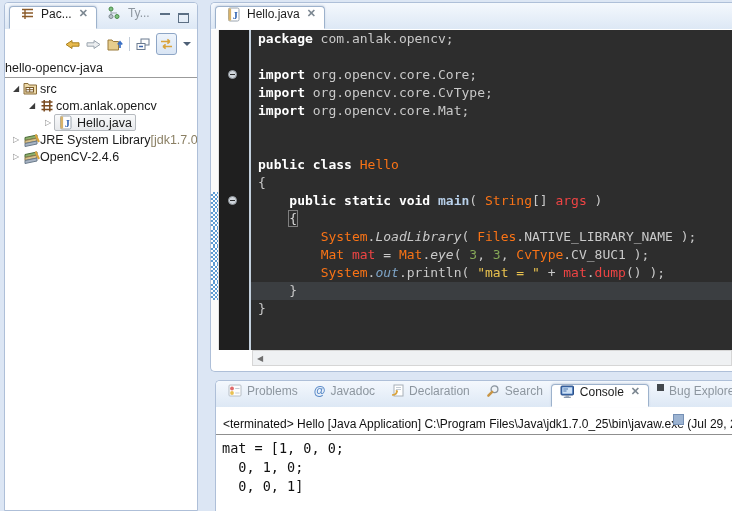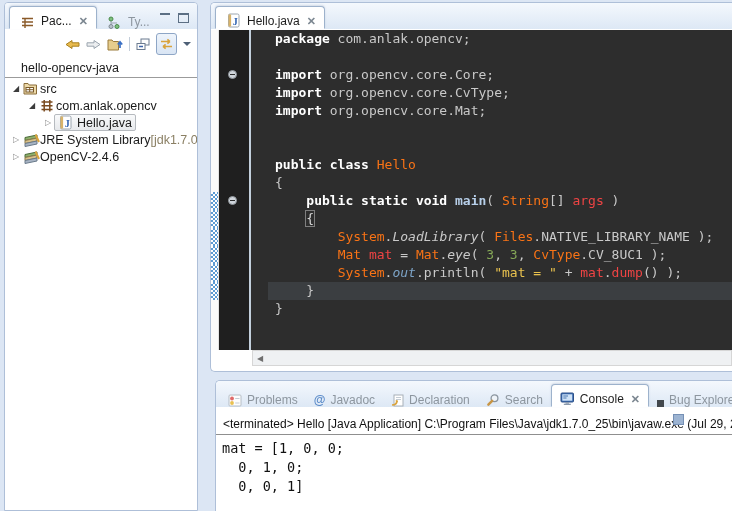--- a/index.html
+++ b/index.html
@@ -3,39 +3,39 @@
 <meta charset="utf-8">
 <style>
   html,body{margin:0;padding:0;background:#c7d5ea;}
   #stage{position:relative;width:732px;height:511px;background:#dce6f4;overflow:hidden;
          font-family:"Liberation Sans",sans-serif;-webkit-font-smoothing:antialiased;}
   .card{position:absolute;background:#fff;border:1px solid #aebfd8;box-sizing:border-box;}
 
   
   .tabstrip{display:flex;align-items:flex-end;height:26px;
             background:linear-gradient(#f4f8fd,#dde8f5);padding-left:4px;}
-  .tab{display:inline-flex;align-items:flex-end;gap:5px;height:23px;padding:0 8px;
+  .tab{display:inline-flex;align-items:flex-start;gap:5px;height:23px;padding:0 8px;
        font-size:12px;color:#8d969f;white-space:nowrap;border-radius:4px 4px 0 0;
        box-sizing:border-box;cursor:default;}
   .tab.active{background:#fff;border:1px solid #9db2cc;border-bottom:1px solid #fff;
               color:#1d1d1d;box-shadow:0 -1px 2px rgba(120,140,170,.25);}
   .closex{font-size:11px;color:#7c8791;font-weight:bold;margin-left:2px;}
   .winbtns{margin-left:auto;display:flex;gap:8px;align-items:center;padding:0 8px 6px 0;}
   .minb{width:10px;height:8px;border-top:2px solid #5c6f84;}
   .maxb{width:9px;height:7px;border:1px solid #5c6f84;border-top:2px solid #5c6f84;}
 
   
   #left-card{left:4px;top:2px;width:194px;height:509px;border-radius:4px 4px 0 0;overflow:hidden;}
   .ltoolbar{display:flex;justify-content:flex-end;align-items:center;gap:6px;padding:4px 6px 3px 0;}
   .tbtn{display:inline-flex;align-items:center;justify-content:center;height:18px;}
   .tsep{width:1px;height:14px;background:#c3cdd9;}
   .linked{border:1px solid #8ea6c6;border-radius:3px;background:linear-gradient(#eef4fb,#d9e5f4);padding:1px 2px;}
   .dd-arrow{width:0;height:0;border-left:4px solid transparent;border-right:4px solid transparent;
             border-top:4px solid #4e6076;}
-  #project-row{font-size:12.5px;color:#1a1a1a;padding:3px 0 2px 16px;white-space:nowrap;}
+  #project-row{font-size:12.5px;color:#1a1a1a;padding:3px 0 2px 0;white-space:nowrap;}
   #tree-sep{border:none;border-top:1px solid #9b9b9b;margin:0 0 2px 0;}
   .trow{display:flex;align-items:center;height:17px;font-size:12.5px;color:#1a1a1a;
         white-space:nowrap;overflow:hidden;}
   .arrow{width:12px;text-align:center;flex:0 0 12px;}
   .arrow.exp{font-size:8px;color:#3c3c3c;}
   .arrow.col{font-size:8px;color:#8a8a8a;}
   .ticon{display:inline-flex;width:18px;justify-content:center;flex:0 0 18px;}
   .tsel{display:inline-flex;align-items:center;gap:3px;padding:0 3px 0 1px;border:1px solid #b6babf;
         border-radius:2px;background:linear-gradient(#f9fafb,#e7e9ec);}
   .tdecor{color:#8a7f63;}
@@ -48,21 +48,21 @@
   .crow.fill{flex:1 1 auto;height:auto;}
   .ruler{width:8px;flex:0 0 8px;background:#fbfbfb;border-right:1px solid #e3e3e3;box-sizing:border-box;}
   .ruler.range{background-image:conic-gradient(#5d9bd3 25%,#fff 0 50%,#5d9bd3 0 75%,#fff 0);
                background-size:4px 4px;}
   .gutter{width:30px;flex:0 0 30px;background:#1f1f1f;position:relative;}
   .fold{position:absolute;left:9px;top:4px;width:9px;height:9px;border:1px solid #8f959b;border-radius:50%;
         background:#cfd5db;box-sizing:border-box;}
   .fold::after{content:"";position:absolute;left:1px;top:3px;width:5px;height:1px;background:#2d2d2d;}
   .gsep{width:2px;flex:0 0 2px;background:#c2cfdc;}
   .ctext{flex:1;padding-left:7px;white-space:pre;overflow:hidden;
-         font:13px "DejaVu Sans Mono",monospace;line-height:18px;color:#c9c9c9;margin-left:17px;}
+         font:13px "DejaVu Sans Mono",monospace;line-height:18px;color:#c9c9c9;}
   .ctext.cur{background:#3b3e41;}
   .tk-k{color:#ffffff;font-weight:bold;}
   .tk-p{color:#c9c9c9;}
   .tk-t{color:#f97316;}
   .tk-n{color:#85a757;}
   .tk-s{color:#e9c24e;}
   .tk-v{color:#ef4444;}
   .tk-m{color:#b7cfe9;font-weight:bold;}
   .tk-i{color:#c9c9c9;font-style:italic;}
   .tk-f{color:#7da4c7;font-style:italic;}

